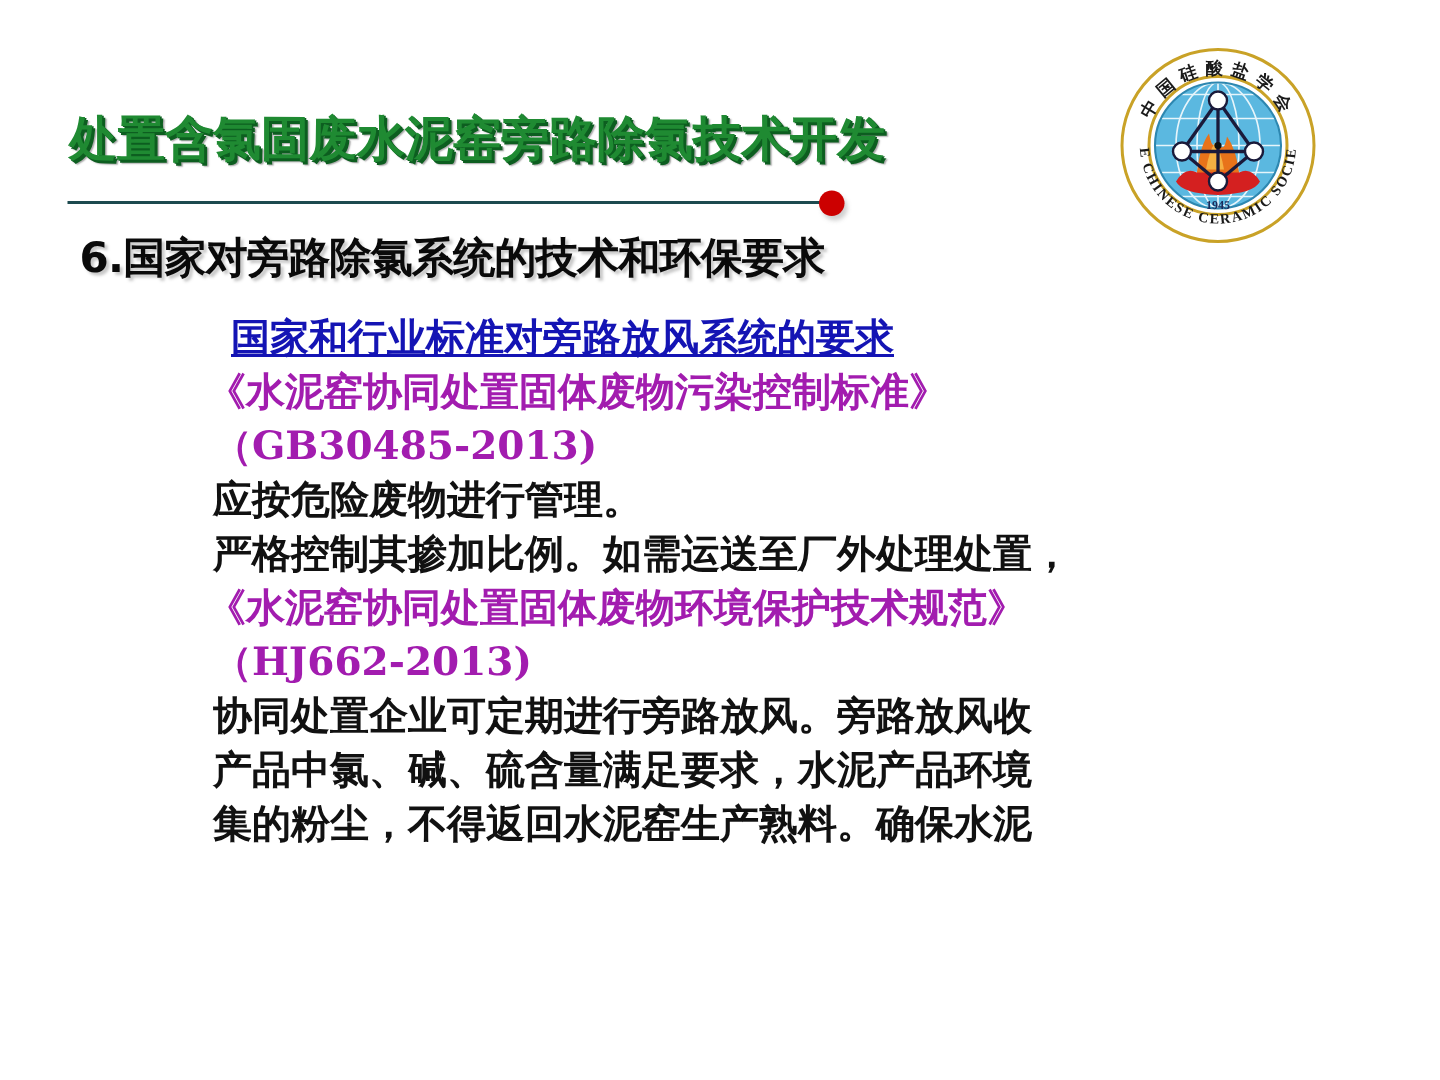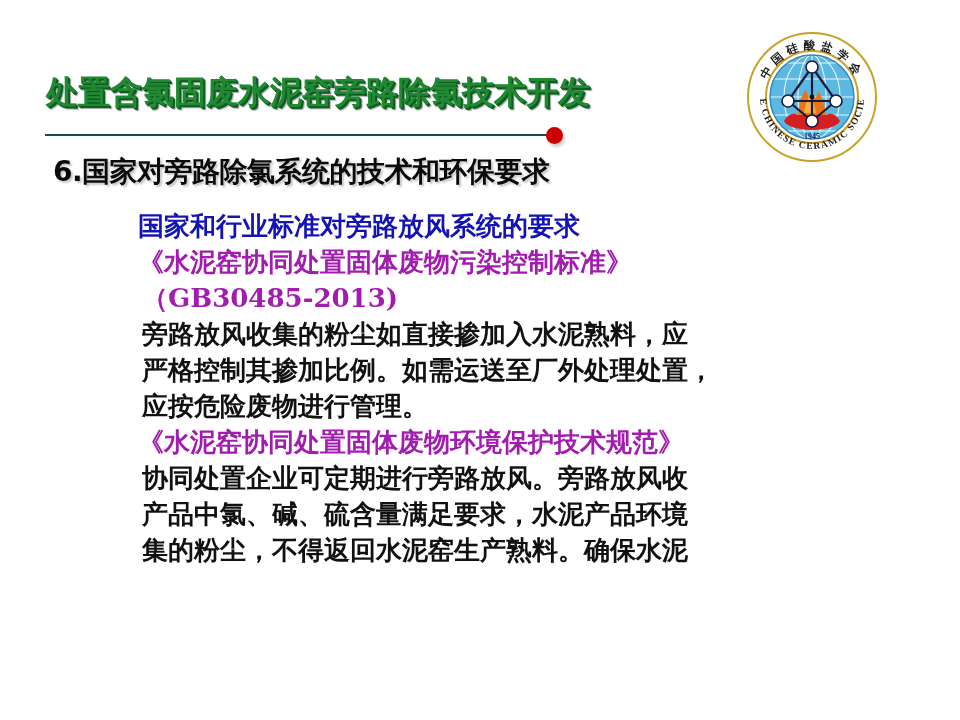--- a/index.html
+++ b/index.html
@@ -97,21 +97,21 @@
     font-family: "DejaVu Serif", "Liberation Serif", serif;
     font-size: 26px;
     line-height: 36px;
     white-space: nowrap;
     font-weight: 600;
   }
   .c-blue  { color: #1414b4; }
   .c-red   { color: #a21caf; }
   .c-black { color: #111111; }
   .indent-1 { margin-left: 4px; }
-  .lead-line { margin-left: 0; }
+  .lead-line { margin-left: 16px; text-decoration: underline; }
 </style>
 </head>
 <body>
 
 <div id="slide">
 
   <div id="logo-wrap">
     <svg width="136" height="136" viewBox="0 0 136 136" xmlns="http://www.w3.org/2000/svg">
       <defs>
         <clipPath id="globeClip">
@@ -177,24 +177,24 @@
 
   <div id="section-heading">6.国家对旁路除氯系统的技术和环保要求</div>
 
   <div id="body-block">
 
     <div class="body-line c-blue lead-line">国家和行业标准对旁路放风系统的要求</div>
 
     <div class="body-line c-red">《水泥窑协同处置固体废物污染控制标准》</div>
     <div class="body-line c-red indent-1">（GB30485-2013)</div>
 
-    <div class="body-line c-black indent-1">旁路放风收集的粉尘如直接掺加入水泥熟料，应</div>
+    <div class="body-line c-black indent-1">应按危险废物进行管理。</div>
     <div class="body-line c-black indent-1">严格控制其掺加比例。如需运送至厂外处理处置，</div>
-    <div class="body-line c-black indent-1">应按危险废物进行管理。</div>
 
     <div class="body-line c-red">《水泥窑协同处置固体废物环境保护技术规范》</div>
+    <div class="body-line c-red indent-1">（HJ662-2013)</div>
 
     <div class="body-line c-black indent-1">协同处置企业可定期进行旁路放风。旁路放风收</div>
     <div class="body-line c-black indent-1">产品中氯、碱、硫含量满足要求，水泥产品环境</div>
     <div class="body-line c-black indent-1">集的粉尘，不得返回水泥窑生产熟料。确保水泥</div>
   </div>
 
 </div>
 
 </body></html>

